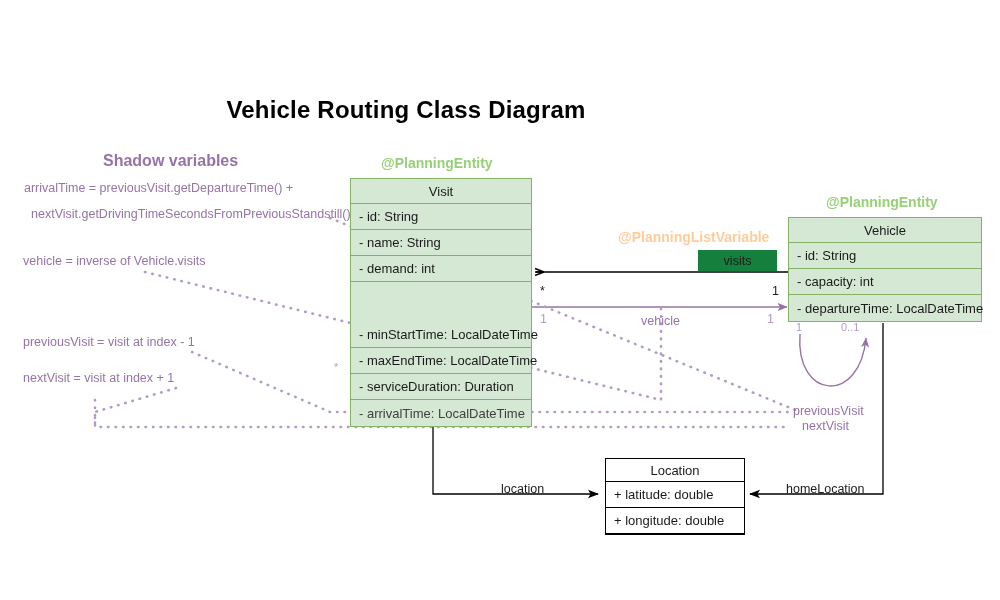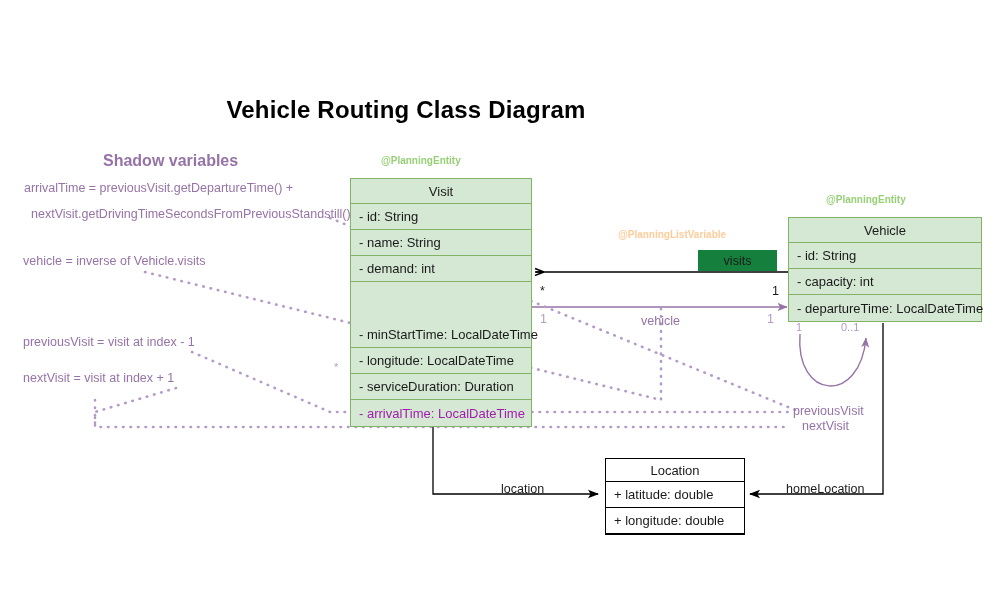--- a/index.html
+++ b/index.html
@@ -74,28 +74,28 @@
   }
   .class-row:last-child {
     border-bottom: none;
   }
   .class-row.header {
     justify-content: center;
     font-size: 13px;
     padding: 0;
   }
   .class-row.shadow-field {
-    color: #a21caf;
+    color: #404040;
     text-align: right;
   }
 
   
   .stereotype {
     position: absolute;
-    font-size: 10px;
+    font-size: 14px;
     font-weight: bold;
     white-space: nowrap;
   }
   .stereotype.entity { color: #97d077; }
   .stereotype.listvar { color: #ffcc99; }
 
   
   .shadow-title {
     position: absolute;
     font-size: 16px;
@@ -216,21 +216,21 @@
     <div class="shadow-line" style="left:23px; top:371px;">nextVisit = visit at index + 1</div>
 
     <div class="stereotype entity" style="left:381px; top:155px;">@PlanningEntity</div>
 
     <div class="class-box" id="box-visit" style="left:350px; top:178px; width:182px;">
       <div class="class-row header" style="height:25px;">Visit</div>
       <div class="class-row" style="height:26px;">- id: String</div>
       <div class="class-row" style="height:26px;">- name: String</div>
       <div class="class-row" style="height:26px;">- demand: int</div>
       <div class="class-row" style="height:26px;margin-top:40px;">- minStartTime: LocalDateTime</div>
-      <div class="class-row" style="height:26px;">- longitude: LocalDateTime</div>
+      <div class="class-row" style="height:26px;">- maxEndTime: LocalDateTime</div>
       <div class="class-row" style="height:26px;">- serviceDuration: Duration</div>
       <div class="class-row shadow-field" style="height:26px;">- arrivalTime: LocalDateTime</div>
     </div>
 
     <div class="stereotype entity" style="left:826px; top:194px;">@PlanningEntity</div>
 
     <div class="class-box" id="box-vehicle" style="left:788px; top:217px; width:194px;">
       <div class="class-row header" style="height:25px;">Vehicle</div>
       <div class="class-row" style="height:26px;">- id: String</div>
       <div class="class-row" style="height:26px;">- capacity: int</div>

